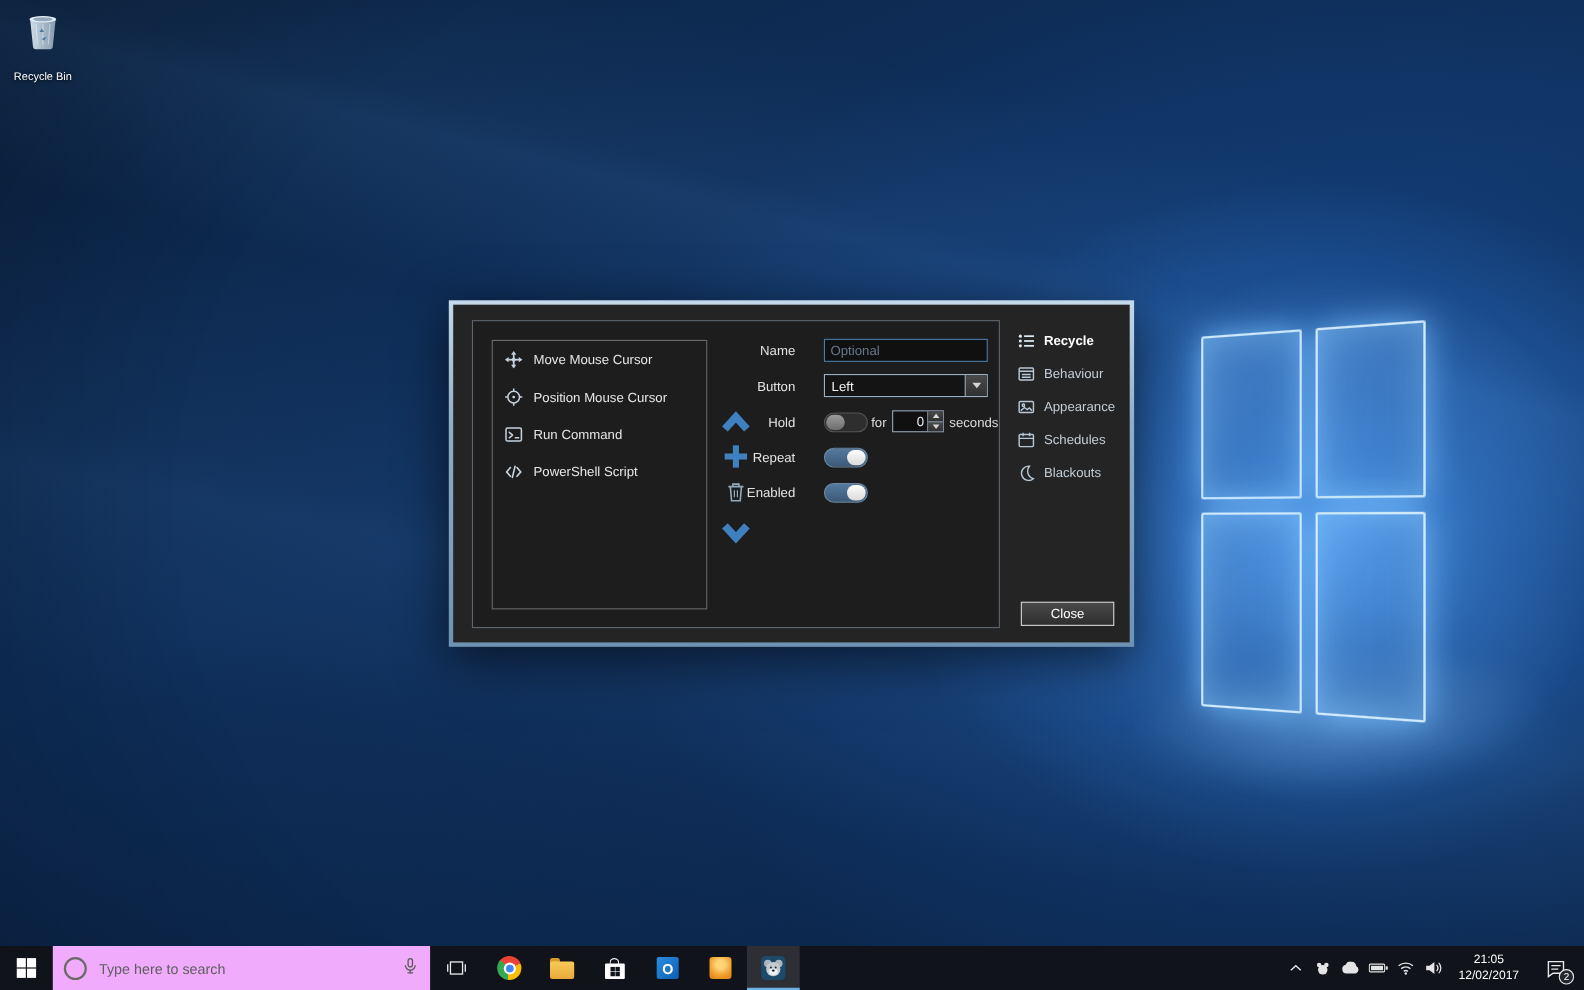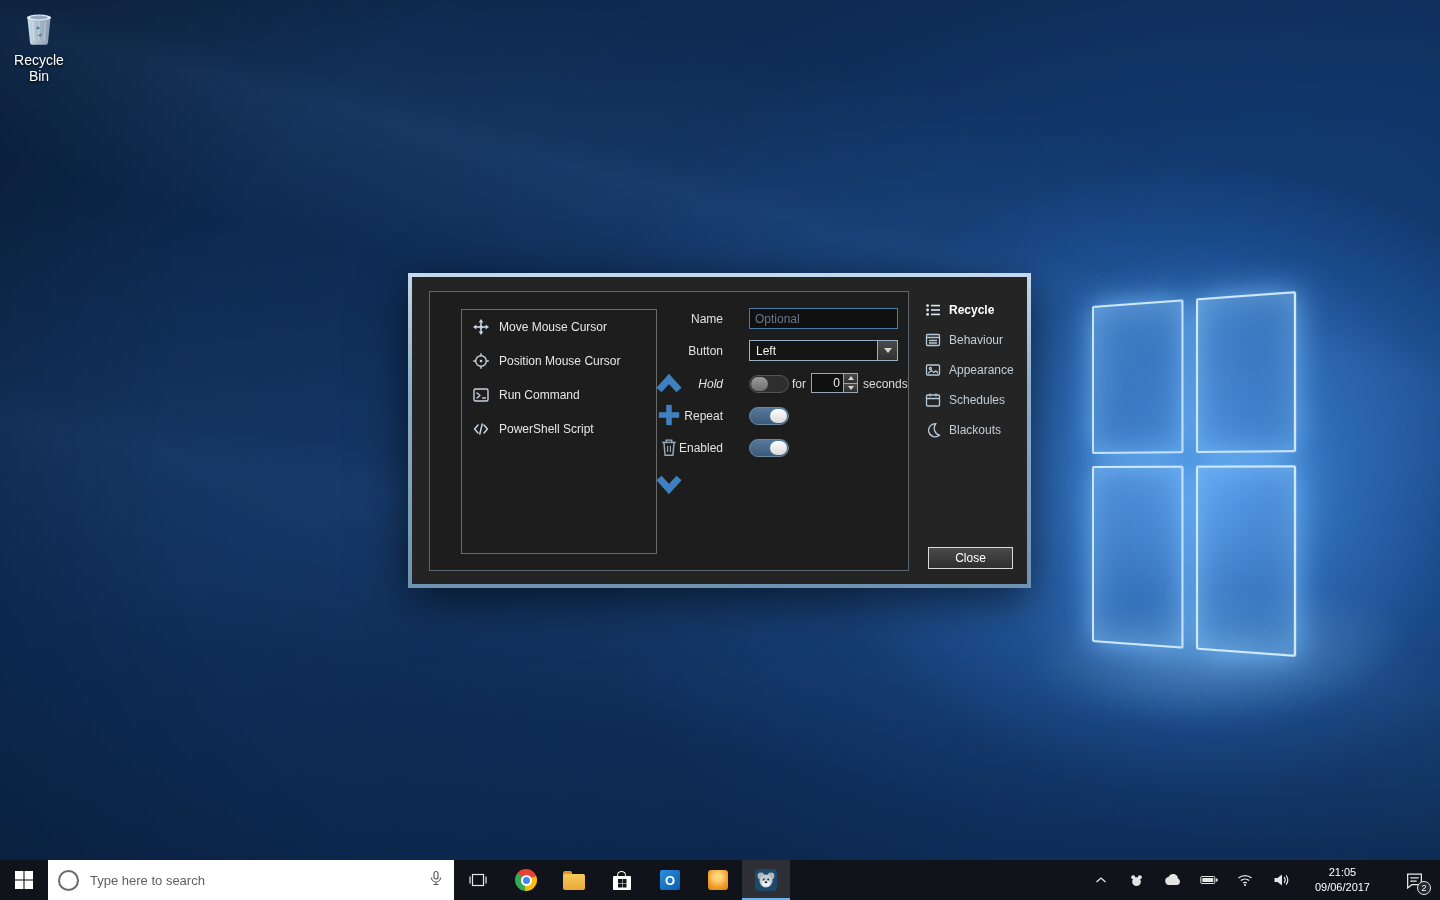--- a/index.html
+++ b/index.html
@@ -23,32 +23,32 @@
       transform:perspective(700px) rotateY(-17deg);transform-origin:left center;
       display:grid;grid-template-columns:92px 92px;grid-template-rows:148px 176px;gap:12px;}
   .pane{border:2px solid rgba(215,238,255,0.95);border-radius:2px;
       background:linear-gradient(135deg,rgba(120,185,255,0.35),rgba(50,110,190,0.12));
       box-shadow:0 0 28px rgba(120,190,255,0.85), inset 0 0 34px rgba(140,205,255,0.5);}
   .vignette{position:absolute;inset:0;background:
       radial-gradient(ellipse 1800px 1200px at 1150px 460px, transparent 55%, rgba(2,8,18,0.55) 100%);}
 
   
   .recycle-bin{position:absolute;left:8px;top:8px;width:62px;text-align:center;cursor:pointer;}
-  .rb-label{margin-top:2px;font-size:14px;color:#fff;text-shadow:0 1px 3px rgba(0,0,0,0.9);text-align:center;}
+  .rb-label{margin-top:14px;font-size:10px;color:#fff;text-shadow:0 1px 3px rgba(0,0,0,0.9);text-align:center;}
 
   
   .app-window{position:absolute;left:408px;top:273px;width:623px;height:315px;box-sizing:border-box;padding:4px;
       background:linear-gradient(180deg,#c4d9ea,#8fafc9 35%,#6d92b2);box-shadow:0 12px 44px rgba(0,0,0,0.6);}
   .win-inner{position:relative;width:100%;height:100%;background:#242424;}
 
   .content-panel{position:absolute;left:17px;top:14px;width:478px;height:278px;background:#1d1d1d;
       border:1px solid #5c6670;overflow:hidden;box-sizing:content-box;}
 
   .action-list{position:absolute;left:17px;top:17px;width:196px;height:245px;border:1px solid #6a6a6a;
-      background:#1d1d1d;box-sizing:border-box;overflow:hidden;margin-left:14px;}
+      background:#1d1d1d;box-sizing:border-box;overflow:hidden;}
   .action-item{height:34px;display:flex;align-items:center;gap:9px;padding-left:10px;color:#e6e6e6;
       font-size:12px;cursor:pointer;white-space:nowrap;}
   .action-item.selected{background:linear-gradient(180deg,#4389c8,#2a5d95);color:#fff;}
   .ai-icon{width:18px;height:18px;flex:0 0 18px;display:flex;align-items:center;justify-content:center;}
 
   .reorder-btn{position:absolute;left:225px;width:28px;height:26px;display:flex;align-items:center;
       justify-content:center;cursor:pointer;}
   .form-label{position:absolute;left:193px;width:100px;text-align:right;color:#e2e2e2;font-size:12px;line-height:22px;}
   .form-text{position:absolute;color:#dcdcdc;font-size:12px;line-height:20px;white-space:nowrap;}
 
@@ -89,27 +89,27 @@
 
   .close-btn{position:absolute;left:516px;top:270px;width:85px;height:22px;
       background:linear-gradient(180deg,#4a4a4a,#2e2e2e);border:1px solid #d9d9d9;color:#fff;
       font-size:12px;font-family:inherit;cursor:pointer;}
 
   
   .taskbar{position:absolute;left:0;bottom:0;width:1440px;height:40px;background:#10131a;
       display:flex;align-items:stretch;z-index:10;}
   .tb-btn{width:48px;display:flex;align-items:center;justify-content:center;cursor:pointer;flex:0 0 auto;}
   .tb-btn.active-app{background:rgba(255,255,255,0.12);box-shadow:inset 0 -2px 0 #6cb2e8;}
-  .search-box{width:406px;background:#ffffff;display:flex;align-items:center;padding:0 10px;gap:9px;
+  .search-box{width:343px;background:#f0abfc;display:flex;align-items:center;padding:0 10px;gap:9px;
       box-sizing:border-box;flex:0 0 auto;cursor:text;}
   .cortana-ring{width:17px;height:17px;border:2px solid #6a6a6a;border-radius:50%;flex:0 0 auto;}
   .search-input{flex:1;min-width:0;border:none;outline:none;font-size:13px;color:#333;font-family:inherit;background:transparent;}
   .search-input::placeholder{color:#5f5f5f;}
   .tb-spacer{flex:1;}
-  .tray{display:flex;align-items:center;gap:16px;padding:0 6px;flex:0 0 auto;}
+  .tray{display:flex;align-items:center;gap:5px;padding:0 6px;flex:0 0 auto;}
   .tray-icon{width:20px;height:20px;display:flex;align-items:center;justify-content:center;cursor:pointer;}
   .clock{color:#fff;font-size:11px;line-height:1.35;text-align:center;padding:0 8px;cursor:pointer;}
   .action-center{position:relative;width:40px;height:40px;display:flex;align-items:center;justify-content:center;cursor:pointer;}
   .ac-badge{position:absolute;right:3px;bottom:5px;min-width:14px;height:14px;border-radius:50%;
       background:#24282e;border:1px solid #e8e8e8;color:#fff;font-size:9px;
       display:flex;align-items:center;justify-content:center;box-sizing:border-box;}
 
   
   .chrome-icon{width:22px;height:22px;border-radius:50%;position:relative;
       background:conic-gradient(from -50deg,#ea4335 0 33%,#fbbc05 33% 66%,#34a853 66% 100%);}
@@ -248,21 +248,21 @@
         <input class="text-input" style="top: 16px;" placeholder="Optional">
 
         <div class="form-label" style="top:48px;">Button</div>
         <div class="combo" style="top:48px;">
           <span class="combo-value">Left</span>
           <span class="combo-btn">
             <span class="combo-caret"></span>
           </span>
         </div>
 
-        <div class="form-label" style="top:81px;font-style:italic;">Hold</div>
+        <div class="form-label" style="top:81px;">Hold</div>
         <div class="toggle" style="top:83px;">
           <span class="knob"></span>
         </div>
         <div class="form-text" style="left:362px;top:82px;">for</div>
         <div class="spinner" style="top:81px;">
           <input class="spin-value" value="0" style="">
           <span class="spin-btns">
             <span class="spin-btn">
                 <span class="arr-up"></span>
               </span>
@@ -431,21 +431,21 @@
         </svg>
       </span>
       <span class="tray-icon">
         <svg width="16" height="14" viewBox="0 0 16 14">
           <path d="M1.5 5h3L9 1.5v11L4.5 9h-3z" fill="#e4e4e4"></path>
           <path d="M11 4.2a4.2 4.2 0 0 1 0 5.6M13 2.3a7 7 0 0 1 0 9.4" stroke="#e4e4e4" stroke-width="1.2" fill="none"></path>
         </svg>
       </span>
       <div class="clock">
         <div>21:05</div>
-        <div>09/06/2017</div>
+        <div>12/02/2017</div>
       </div>
       <div class="action-center">
         <svg width="19" height="19" viewBox="0 0 18 18" fill="none" stroke="#e8e8e8" stroke-width="1.2">
           <path d="M2.5 3h13v10h-9l-4 3z"></path>
             <path d="M5 6.5h8M5 9.5h6"></path>
         </svg>
         <span class="ac-badge">2</span>
       </div>
     </div>
   </div>

